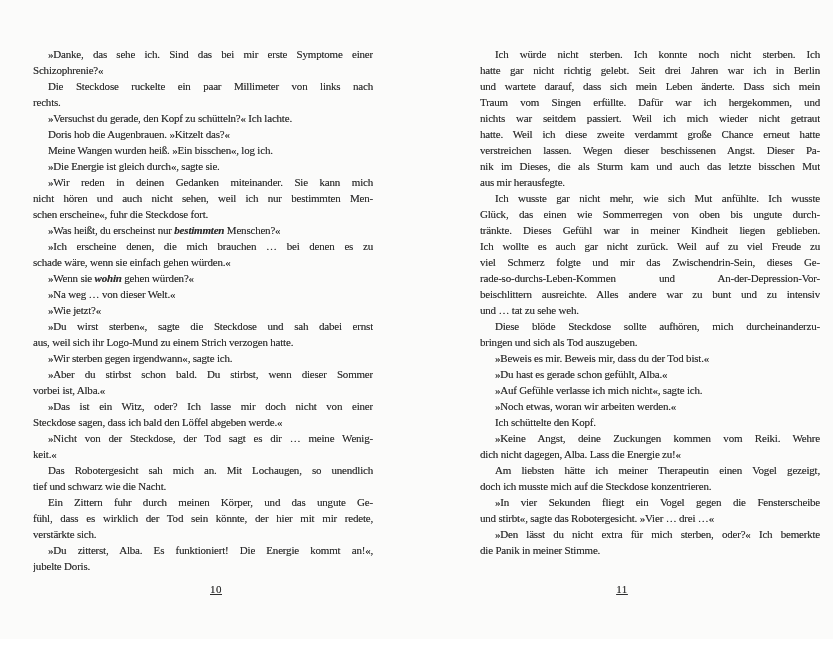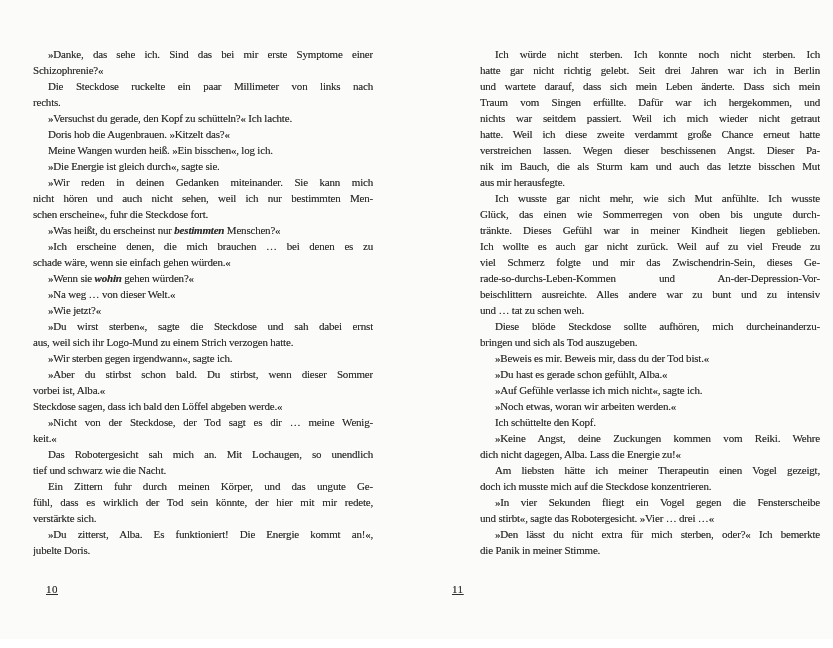--- a/index.html
+++ b/index.html
@@ -40,20 +40,21 @@
     text-align-last: left;
   }
   .line.indent { padding-left: 15px; }
   .ital { font-style: italic; font-weight: bold; }
   .folio {
     position: absolute;
     top: 582px;
     width: 340px;
     height: 14px;
     line-height: 14px;
+    text-align: center;
     font-size: 11px;
     letter-spacing: 0.5px;
     color: var(--ink, #2e2e2e);
     text-shadow: 0 0 0.4px rgba(46,46,46,0.5);
     text-decoration: underline;
   }
   .page-left  .folio { left: 46px; }
   .page-right .folio { left: 452px; }
 </style>
 </head>
@@ -78,20 +79,21 @@
         <div class="line indent"><span>»Ich erscheine denen, die mich brauchen … bei denen es zu</span></div>
         <div class="line end"><span>schade wäre, wenn sie einfach gehen würden.«</span></div>
         <div class="line indent end"><span>»Wenn sie </span><span class="ital">wohin</span><span> gehen würden?«</span></div>
         <div class="line indent end"><span>»Na weg … von dieser Welt.«</span></div>
         <div class="line indent end"><span>»Wie jetzt?«</span></div>
         <div class="line indent"><span>»Du wirst sterben«, sagte die Steckdose und sah dabei ernst</span></div>
         <div class="line end"><span>aus, weil sich ihr Logo-Mund zu einem Strich verzogen hatte.</span></div>
         <div class="line indent end"><span>»Wir sterben gegen irgendwann«, sagte ich.</span></div>
         <div class="line indent"><span>»Aber du stirbst schon bald. Du stirbst, wenn dieser Sommer</span></div>
         <div class="line end"><span>vorbei ist, Alba.«</span></div>
+        <div class="line indent"><span>»Das ist ein Witz, oder? Ich lasse mir doch nicht von einer</span></div>
         <div class="line end"><span>Steckdose sagen, dass ich bald den Löffel abgeben werde.«</span></div>
         <div class="line indent"><span>»Nicht von der Steckdose, der Tod sagt es dir … meine Wenig-</span></div>
         <div class="line end"><span>keit.«</span></div>
         <div class="line indent"><span>Das Robotergesicht sah mich an. Mit Lochaugen, so unendlich</span></div>
         <div class="line end"><span>tief und schwarz wie die Nacht.</span></div>
         <div class="line indent"><span>Ein Zittern fuhr durch meinen Körper, und das ungute Ge-</span></div>
         <div class="line"><span>fühl, dass es wirklich der Tod sein könnte, der hier mit mir redete,</span></div>
         <div class="line end"><span>verstärkte sich.</span></div>
         <div class="line indent"><span>»Du zitterst, Alba. Es funktioniert! Die Energie kommt an!«,</span></div>
         <div class="line end"><span>jubelte Doris.</span></div>
@@ -101,30 +103,30 @@
 
   <div class="page page-right">
     <div class="textblock">
         <div class="line indent"><span>Ich würde nicht sterben. Ich konnte noch nicht sterben. Ich</span></div>
         <div class="line"><span>hatte gar nicht richtig gelebt. Seit drei Jahren war ich in Berlin</span></div>
         <div class="line"><span>und wartete darauf, dass sich mein Leben änderte. Dass sich mein</span></div>
         <div class="line"><span>Traum vom Singen erfüllte. Dafür war ich hergekommen, und</span></div>
         <div class="line"><span>nichts war seitdem passiert. Weil ich mich wieder nicht getraut</span></div>
         <div class="line"><span>hatte. Weil ich diese zweite verdammt große Chance erneut hatte</span></div>
         <div class="line"><span>verstreichen lassen. Wegen dieser beschissenen Angst. Dieser Pa-</span></div>
-        <div class="line"><span>nik im Bauch, die als Sturm kam und auch das letzte bisschen Mut</span></div>
+        <div class="line"><span>nik im Dieses, die als Sturm kam und auch das letzte bisschen Mut</span></div>
         <div class="line end"><span>aus mir herausfegte.</span></div>
         <div class="line indent"><span>Ich wusste gar nicht mehr, wie sich Mut anfühlte. Ich wusste</span></div>
         <div class="line"><span>Glück, das einen wie Sommerregen von oben bis ungute durch-</span></div>
         <div class="line"><span>tränkte. Dieses Gefühl war in meiner Kindheit liegen geblieben.</span></div>
         <div class="line"><span>Ich wollte es auch gar nicht zurück. Weil auf zu viel Freude zu</span></div>
         <div class="line"><span>viel Schmerz folgte und mir das Zwischendrin-Sein, dieses Ge-</span></div>
         <div class="line"><span>rade-so-durchs-Leben-Kommen und An-der-Depression-Vor-</span></div>
         <div class="line"><span>beischlittern ausreichte. Alles andere war zu bunt und zu intensiv</span></div>
-        <div class="line end"><span>und … tat zu schen weh.</span></div>
+        <div class="line end"><span>und … tat zu sehe weh.</span></div>
         <div class="line indent"><span>Diese blöde Steckdose sollte aufhören, mich durcheinanderzu-</span></div>
         <div class="line end"><span>bringen und sich als Tod auszugeben.</span></div>
         <div class="line indent end"><span>»Beweis es mir. Beweis mir, dass du der Tod bist.«</span></div>
         <div class="line indent end"><span>»Du hast es gerade schon gefühlt, Alba.«</span></div>
         <div class="line indent end"><span>»Auf Gefühle verlasse ich mich nicht«, sagte ich.</span></div>
         <div class="line indent end"><span>»Noch etwas, woran wir arbeiten werden.«</span></div>
         <div class="line indent end"><span>Ich schüttelte den Kopf.</span></div>
         <div class="line indent"><span>»Keine Angst, deine Zuckungen kommen vom Reiki. Wehre</span></div>
         <div class="line end"><span>dich nicht dagegen, Alba. Lass die Energie zu!«</span></div>
         <div class="line indent"><span>Am liebsten hätte ich meiner Therapeutin einen Vogel gezeigt,</span></div>

